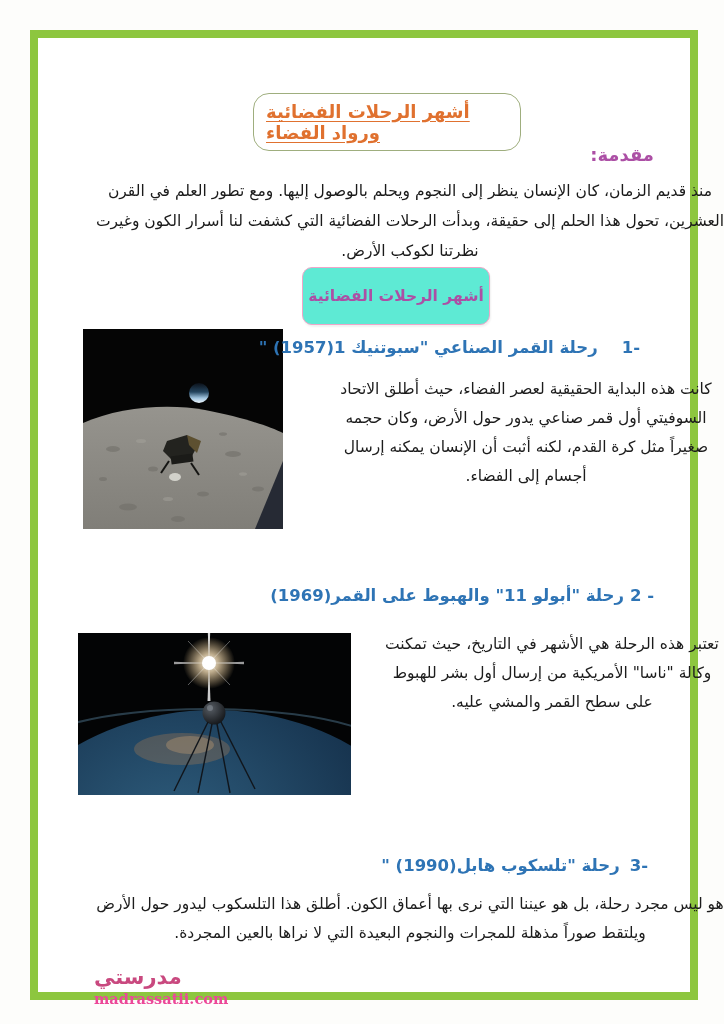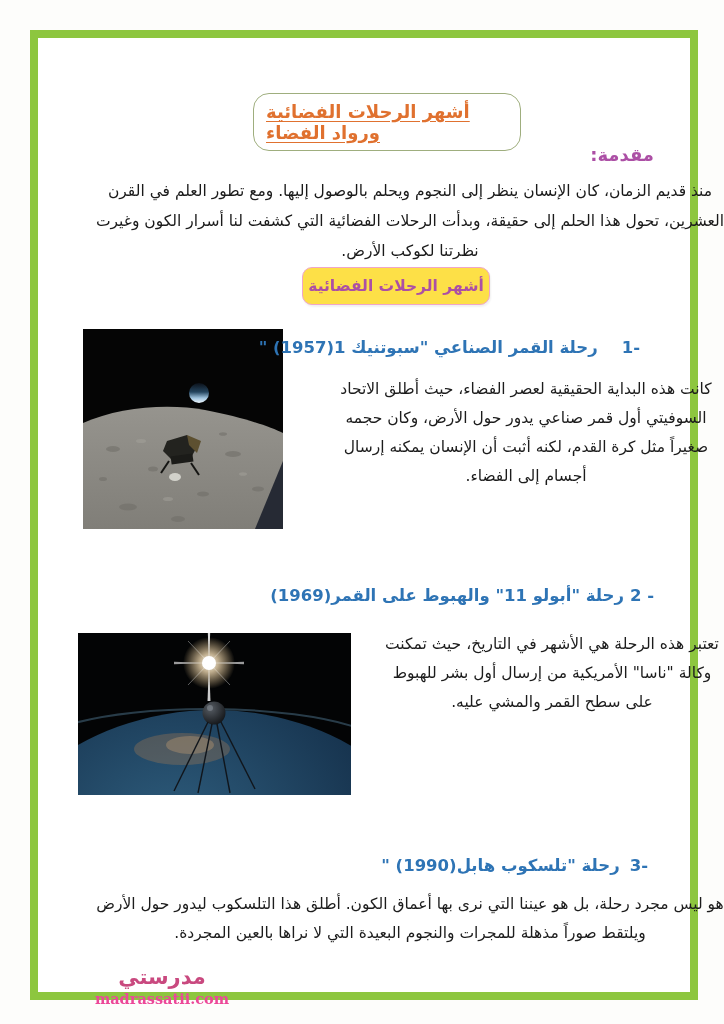--- a/index.html
+++ b/index.html
@@ -27,24 +27,24 @@
   .intro-heading {
     position:absolute; right:36px; top:106px;
     color:#AC4FA5; font-weight:bold; font-size:18px; direction:rtl;
   }
   .intro-text {
     position:absolute; left:52px; top:138px; width:640px;
     direction:rtl; text-align:center;
     color:#1a1a1a; font-size:15.5px; line-height:30px;
   }
   .pink-box {
-    position:absolute; left:264px; top:229px; width:188px; height:38px;
+    position:absolute; left:264px; top:229px; width:188px; height:58px;
     border:1.6px solid #EFA6C9; border-radius:10px;
     display:flex; align-items:center; justify-content:center;
-    background:#fde047; box-shadow:1px 2px 2px rgba(0,0,0,0.06);
+    background:#5eead4; box-shadow:1px 2px 2px rgba(0,0,0,0.06);
   }
   .pink-box span { color:#AC4FA5; font-weight:bold; font-size:15.5px; direction:rtl; }
 
   .photo {
     position:absolute; background:#ffffff; padding:7px;
     box-shadow:2px 3px 7px rgba(0,0,0,0.33), 0 0 0 1px #ececе8;
     line-height:0;
   }
   .photo1 { left:38px; top:284px; }
   .photo2 { left:33px; top:588px; }
@@ -62,21 +62,21 @@
   .h3pos .num { margin-left:10px; }
 
   .sec-body {
     position:absolute; direction:rtl; text-align:center;
     color:#1c1c1c; font-size:15.5px; line-height:29px;
   }
   .p1pos { left:288px; top:337px; width:400px; }
   .p2pos { left:340px; top:592px; width:348px; }
   .p3pos { left:52px; top:852px; width:640px; }
 
-  .logo { position:absolute; left:56px; top:926px; width:136px; text-align:center; }
+  .logo { position:absolute; left:56px; top:926px; width:136px; text-align:left; }
   .logo-ar { color:#C9497F; font-weight:bold; font-size:21px; direction:rtl; line-height:26px; }
   .logo-domain { color:#ec4899; font-weight:bold; font-size:14.5px;
                  font-family:"DejaVu Serif", serif; line-height:18px; }
 </style>
 </head>
 <body>
 
 <div class="page">
   <div class="frame">
 

